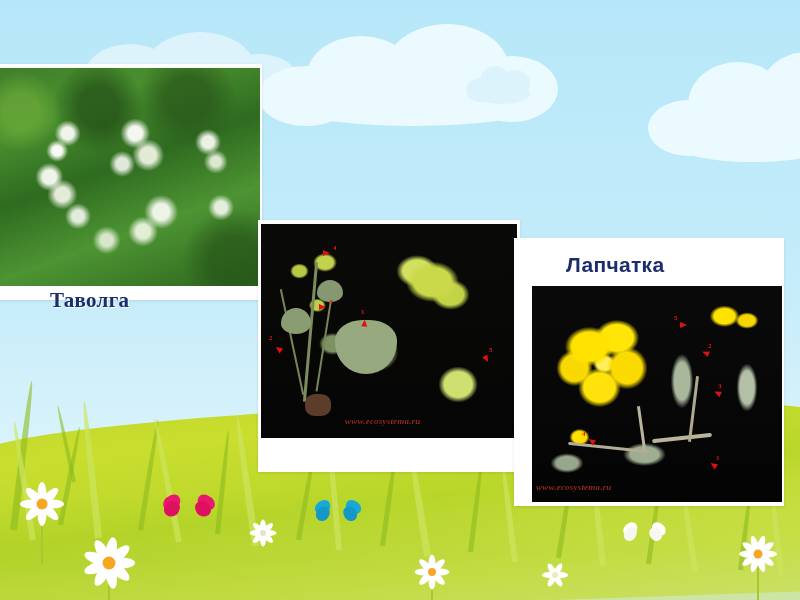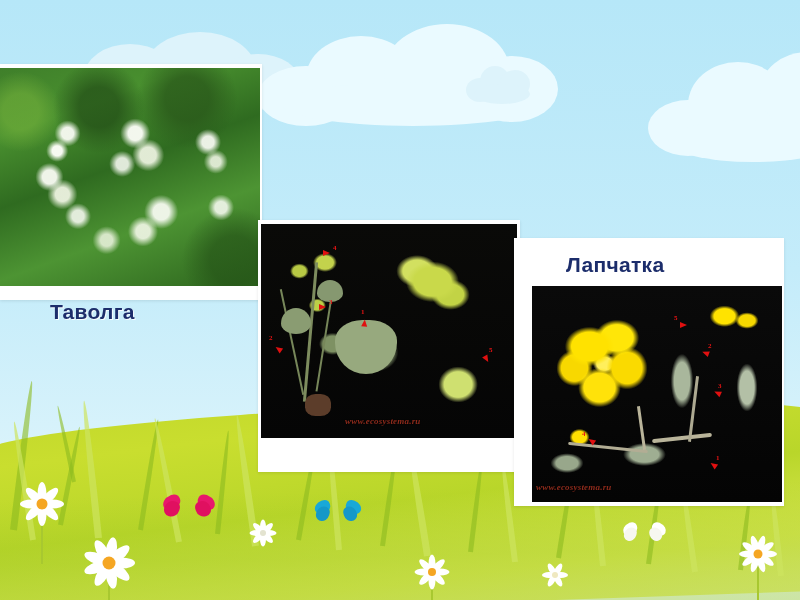--- a/index.html
+++ b/index.html
@@ -301,21 +301,21 @@
   <div class="bfly" style="left:622px;top:520px;width:30px;height:26px;">
     <span style="left:0px;top:0px;width:15px;height:12px;background:#ffffff;transform:rotate(-24deg);"></span>
     <span style="left:15px;top:0px;width:15px;height:12px;background:#ffffff;transform:rotate(24deg) scaleX(-1);"></span>
     <span style="left:2px;top:9px;width:12px;height:14px;background:#f7f7f0;transform:rotate(18deg);"></span>
     <span style="left:16px;top:9px;width:12px;height:14px;background:#f7f7f0;transform:rotate(-18deg) scaleX(-1);"></span>
   </div>
 
   <div class="card" style="left:0px;top:64px;width:262px;height:236px;">
     <div class="photo ph-tav" style="left:0px;top:4px;width:260px;height:218px;"></div>
   </div>
-  <div class="label" style="left:50px;top:300px;">Таволга</div>
+  <div class="label" style="left:50px;top:288px;font-family:Liberation Serif, serif;">Таволга</div>
 
   <div class="card" style="left:258px;top:220px;width:262px;height:252px;">
     <div class="photo ph-man" style="left:3px;top:4px;width:256px;height:214px;">
 
       <div style="position:absolute;left:48px;top:38px;width:3px;height:140px;background:#7d8c5e;transform:rotate(5deg);"></div>
       <div style="position:absolute;left:30px;top:64px;width:2px;height:108px;background:#77875a;transform:rotate(-12deg);"></div>
       <div style="position:absolute;left:62px;top:72px;width:2px;height:96px;background:#77875a;transform:rotate(9deg);"></div>
       <div style="position:absolute;left:44px;top:170px;width:26px;height:22px;background:#5c3d2a;border-radius:40%;"></div>
 
       <div class="leafv" style="left:74px;top:96px;width:62px;height:54px;background:#97a97e;border-radius:46% 46% 52% 52%/40% 40% 60% 60%;"></div>

